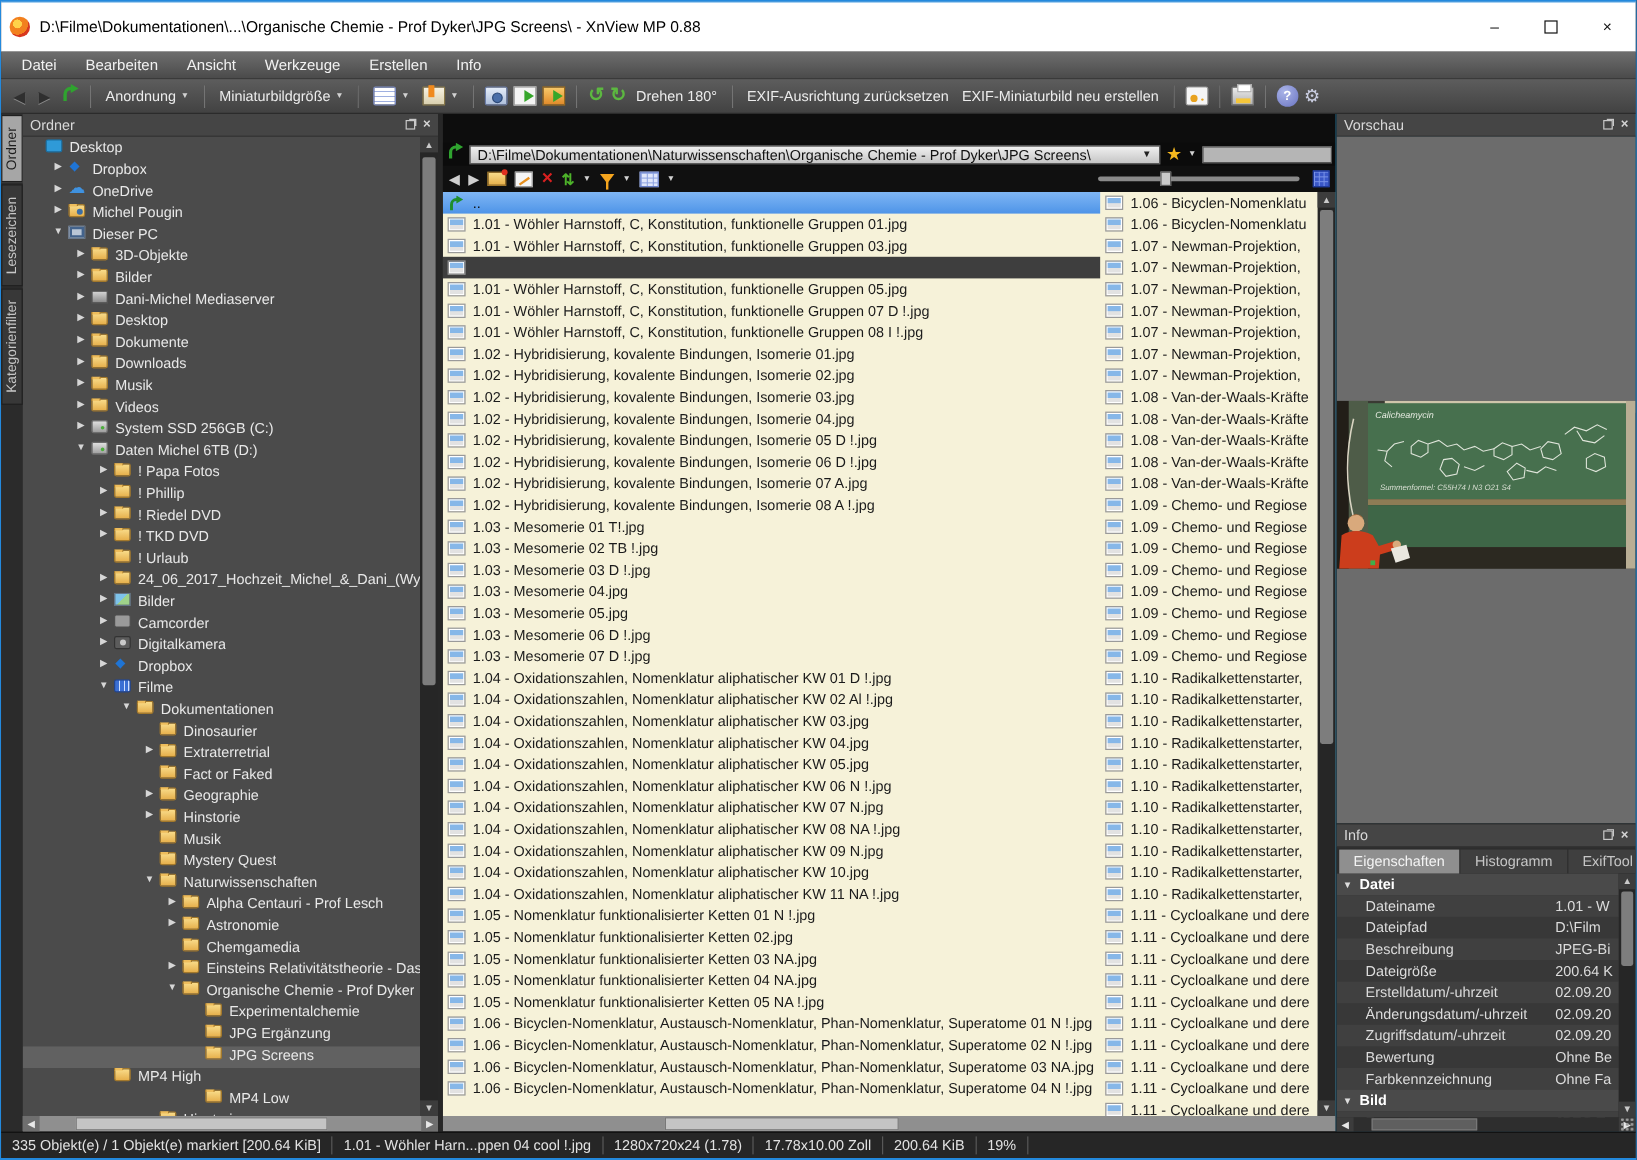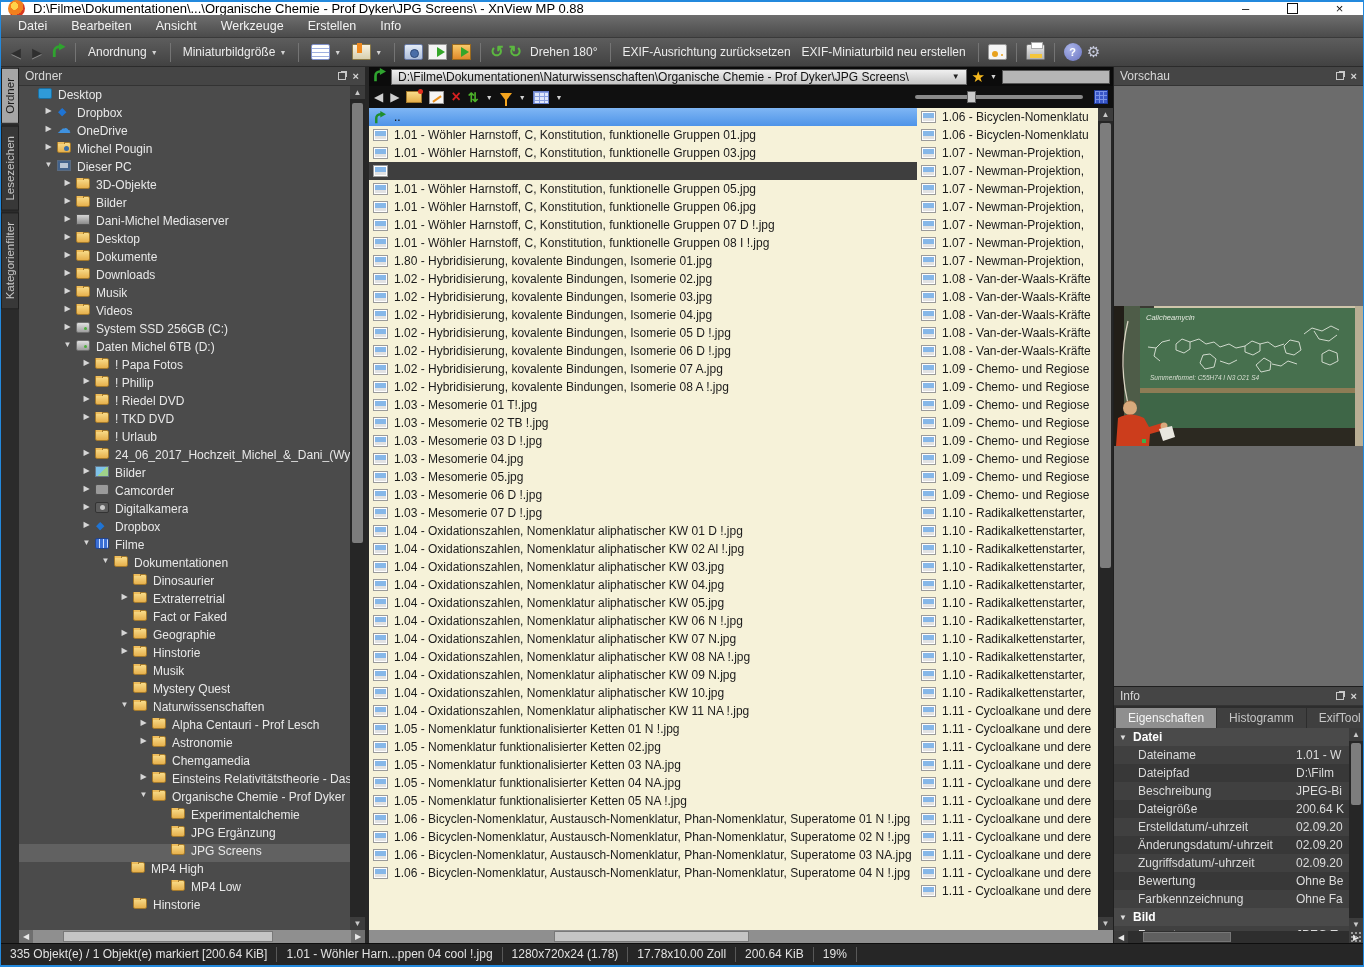--- a/index.html
+++ b/index.html
@@ -1,21 +1,21 @@
 <!DOCTYPE html>
 <html><head>
 <meta charset="utf-8">
 <style>
   html,body{margin:0;padding:0;background:#222;}
   body{width:1364px;height:967px;overflow:hidden;font-family:"Liberation Sans",sans-serif;}
   *{box-sizing:border-box;}
   .window{position:relative;width:1364px;height:967px;border:1px solid #2389dd;border-bottom:2px solid #2389dd;
     background:#3d3d3d;display:flex;flex-direction:column;}
   
-  .titlebar{height:14px;background:#ffffff;display:flex;align-items:center;padding-left:7px;flex:0 0 auto;border-top:1px solid #2389dd;}
+  .titlebar{height:42px;background:#ffffff;display:flex;align-items:center;padding-left:7px;flex:0 0 auto;border-top:1px solid #2389dd;}
   .app-logo{width:17px;height:17px;border-radius:50%;flex:0 0 auto;
     background:radial-gradient(circle at 38% 35%,#ffd24a 0 24%,#f2801e 25% 58%,#d8381e 59% 100%);margin-right:8px;}
   .title-text{font-size:13px;color:#000;flex:1;white-space:nowrap;overflow:hidden;}
   .win-controls{display:flex;height:100%;}
   .win-btn{width:47px;height:100%;display:flex;align-items:center;justify-content:center;font-size:13px;color:#111;}
   .maxbox{width:11px;height:11px;border:1px solid #111;display:inline-block;}
   
   .menubar{height:23px;background:linear-gradient(#6e6e6e,#4b4b4b);display:flex;align-items:center;padding-left:5px;border-bottom:1px solid #3a3a3a;flex:0 0 auto;}
   .menu-item{color:#f2f2f2;font-size:12.5px;padding:0 12px;line-height:23px;white-space:nowrap;}
   .toolbar{height:29px;background:linear-gradient(#5d5d5d,#424242);display:flex;align-items:center;padding:0 7px;gap:5px;border-bottom:1px solid #2b2b2b;flex:0 0 auto;}
@@ -81,21 +81,21 @@
   .v-scroll{width:15px;background:#262626;display:flex;flex-direction:column;flex:0 0 auto;}
   .scroll-btn{height:13px;color:#c9c9c9;font-size:8px;display:flex;align-items:center;justify-content:center;background:#3c3c3c;flex:0 0 auto;}
   .v-track{flex:1;position:relative;}
   .v-thumb{position:absolute;left:2px;right:2px;border-radius:2px;background:#7d7d7d;}
   .h-scroll{height:13px;background:#8f8f8f;position:relative;flex:0 0 auto;display:flex;}
   .h-btn{width:14px;height:100%;display:flex;align-items:center;justify-content:center;font-size:8px;color:#e8e8e8;background:#6f6f6f;flex:0 0 auto;}
   .h-track{flex:1;position:relative;}
   .h-thumb{position:absolute;top:1px;bottom:1px;background:#c4c4c4;border:1px solid #787878;}
   
   .browser{flex:1;display:flex;flex-direction:column;overflow:hidden;background:#0d0d0d;}
-  .addr-row{height:19px;display:flex;align-items:center;gap:5px;padding:1px 3px;background:#0b0b0b;flex:0 0 auto;}
+  .addr-row{height:19px;display:flex;align-items:center;gap:5px;padding:1px 3px;background:#0b0b0b;flex:0 0 auto;margin-top:24px;}
   .addr-combo{flex:1;height:16px;background:linear-gradient(#f0f0f0,#c5c5c5);border:1px solid #666;display:flex;align-items:center;font-size:12px;color:#111;padding:0 6px;overflow:hidden;white-space:nowrap;}
   .combo-caret{margin-left:auto;font-size:8px;color:#222;}
   .fav-star{color:#f5b81e;font-size:15px;line-height:15px;}
   .search-input{width:108px;height:14px;background:#b5b5b5;border:1px solid #555;font-size:11px;padding:0 3px;}
   .list-toolbar{height:22px;background:#101010;display:flex;align-items:center;gap:7px;padding:0 5px;flex:0 0 auto;}
   .lt-glyph{font-size:12px;color:#cfcfcf;}
   .ic-newfolder{width:16px;height:12px;background:linear-gradient(#f9dc8a,#e6b04c);border:1px solid #a3792c;position:relative;}
   .ic-newfolder::after{content:"";position:absolute;right:-2px;top:-3px;width:5px;height:5px;background:#e03020;border-radius:50%;}
   .ic-edit{width:15px;height:13px;background:#f5f5f5;border:1px solid #999;position:relative;}
   .ic-edit::after{content:"";position:absolute;left:2px;top:6px;width:10px;height:2px;background:#e8901e;transform:rotate(-35deg);}
@@ -441,21 +441,21 @@
             <div class="tree-row" style="padding-left: 136px;">
               <span class="twisty"></span>
               <span class="ticon f icon-folder"></span>
               <span class="tlabel">JPG Ergänzung</span>
             </div>
             <div class="tree-row selected" style="padding-left: 136px;">
               <span class="twisty"></span>
               <span class="ticon f icon-folder"></span>
               <span class="tlabel">JPG Screens</span>
             </div>
-            <div class="tree-row" style="padding-left: 96px;">
+            <div class="tree-row" style="padding-left: 60px;">
               <span class="twisty"></span>
               <span class="ticon f icon-folder"></span>
               <span class="tlabel">MP4 High</span>
             </div>
             <div class="tree-row" style="padding-left: 136px;">
               <span class="twisty"></span>
               <span class="ticon f icon-folder"></span>
               <span class="tlabel">MP4 Low</span>
             </div>
             <div class="tree-row" style="padding-left: 98px;">
@@ -531,33 +531,29 @@
             </div>
             <div class="file-row selected">
               <span class="thumb"></span>
             </div>
             <div class="file-row">
               <span class="thumb"></span>
               <span class="fname">1.01 - Wöhler Harnstoff, C, Konstitution, funktionelle Gruppen 05.jpg</span>
             </div>
             <div class="file-row">
               <span class="thumb"></span>
-              <span class="fname">1.01 - Wöhler Harnstoff, C, Konstitution, funktionelle Gruppen 06.jpg</span>
-            </div>
-            <div class="file-row">
-              <span class="thumb"></span>
               <span class="fname">1.01 - Wöhler Harnstoff, C, Konstitution, funktionelle Gruppen 07 D !.jpg</span>
             </div>
             <div class="file-row">
               <span class="thumb"></span>
               <span class="fname">1.01 - Wöhler Harnstoff, C, Konstitution, funktionelle Gruppen 08 I !.jpg</span>
             </div>
             <div class="file-row">
               <span class="thumb"></span>
-              <span class="fname">1.80 - Hybridisierung, kovalente Bindungen, Isomerie 01.jpg</span>
+              <span class="fname">1.02 - Hybridisierung, kovalente Bindungen, Isomerie 01.jpg</span>
             </div>
             <div class="file-row">
               <span class="thumb"></span>
               <span class="fname">1.02 - Hybridisierung, kovalente Bindungen, Isomerie 02.jpg</span>
             </div>
             <div class="file-row">
               <span class="thumb"></span>
               <span class="fname">1.02 - Hybridisierung, kovalente Bindungen, Isomerie 03.jpg</span>
             </div>
             <div class="file-row">

